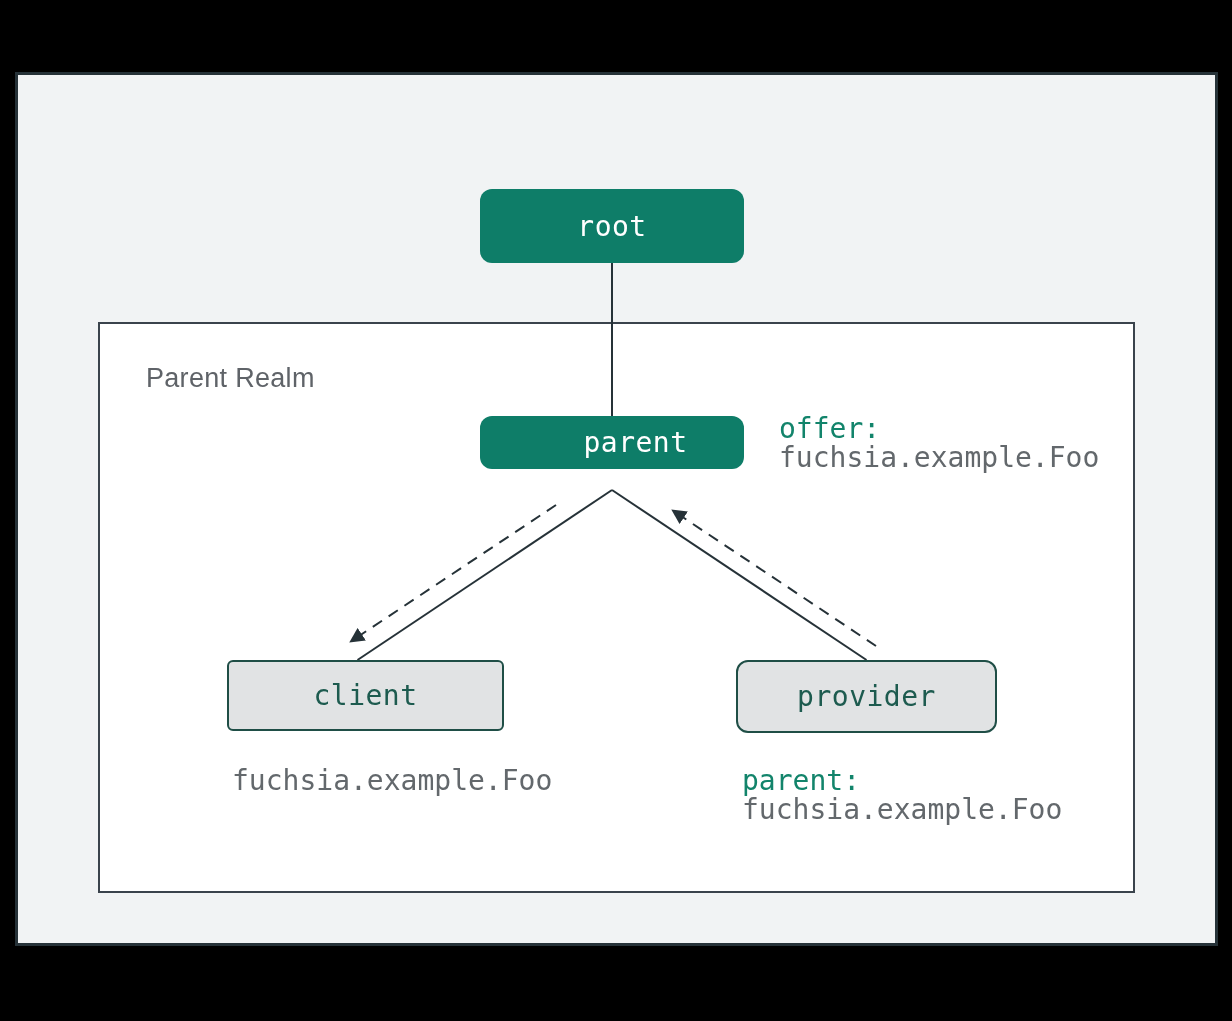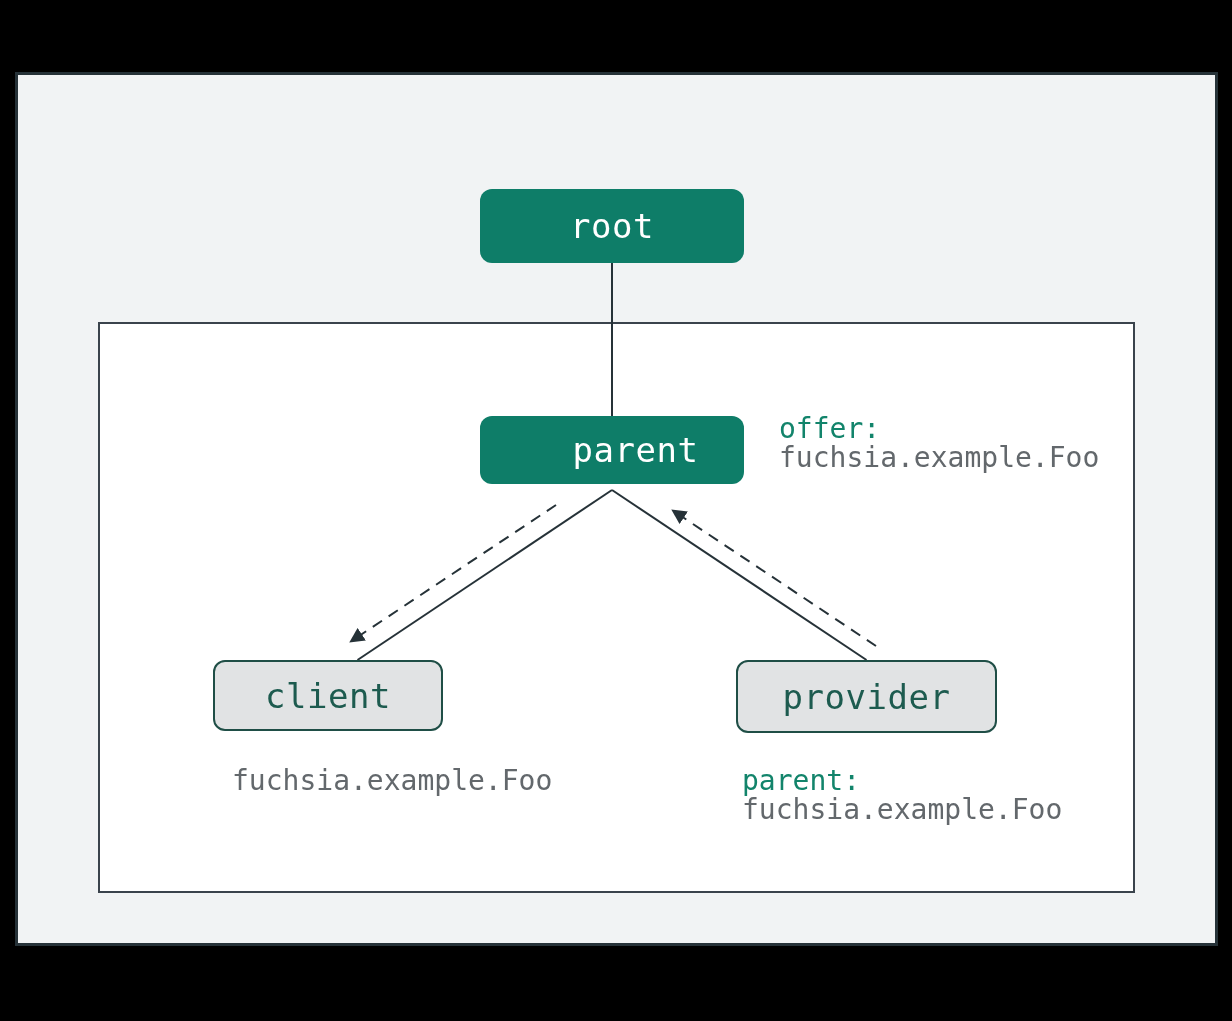--- a/index.html
+++ b/index.html
@@ -39,44 +39,45 @@
   }
 
   .edges{position:absolute;left:0;top:0;width:1232px;height:1021px;pointer-events:none;}
   .edge{stroke:var(--line-color);stroke-width:2;fill:none;}
   .edge.dashed{stroke-dasharray:11 8;}
   .arrow-head{fill:var(--line-color);}
 
   .node{
     position:absolute;display:flex;align-items:center;justify-content:center;
     border-radius:12px;
-    font-size:34px;letter-spacing:0.5px;
+    font-size:28px;letter-spacing:0.5px;
   }
   .node.teal{background:var(--node-fill);color:var(--node-text);}
   .node.child{background:var(--child-fill);color:var(--child-text);border:2px solid var(--child-border);}
   .node.root{left:480px;top:189px;width:264px;height:74px;}
-  .node.parent{left:480px;top:416px;width:264px;height:68px;padding-left:47px;}
-  .node.client{left:213px;top:660px;width:230px;height:71px;}
+  .node.parent{left:480px;top:416px;width:264px;height:53px;padding-left:47px;}
+  .node.client{left:227px;top:660px;width:277px;height:71px;border-radius:6px;}
   .node.provider{left:736px;top:660px;width:261px;height:73px;}
 
   .annotation{position:absolute;font-size:28px;line-height:29px;}
   .annotation .kw{color:var(--keyword-text);display:block;}
   .annotation .val{color:var(--value-text);display:block;}
   .annotation.offer{left:779px;top:414px;}
   .annotation.use{left:232px;top:766px;}
   .annotation.expose{left:742px;top:766px;}
 </style>
 </head>
 <body>
 
 <div class="stage">
 
   <div class="panel"></div>
 
   <div class="realm"></div>
+  <div class="realm-title">Parent Realm</div>
 
   <svg class="edges" viewBox="0 0 1232 1021" xmlns="http://www.w3.org/2000/svg">
     <defs>
       <marker id="arrow" viewBox="0 0 10 10" refX="7" refY="5" markerUnits="userSpaceOnUse" markerWidth="15" markerHeight="15" orient="auto">
         <path class="arrow-head" d="M0,0 L10,5 L0,10 Z"></path>
       </marker>
     </defs>
     <line class="edge" x1="612" y1="263" x2="612" y2="416"></line>
     <line class="edge" x1="612" y1="490" x2="357.5" y2="660"></line>
     <line class="edge" x1="612" y1="490" x2="866.5" y2="660"></line>

